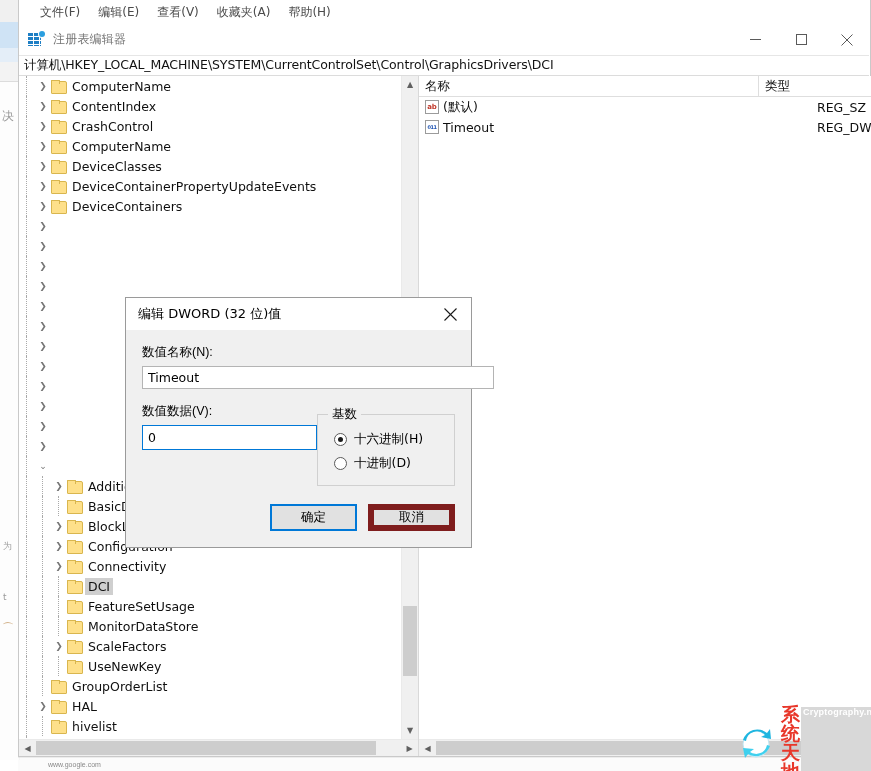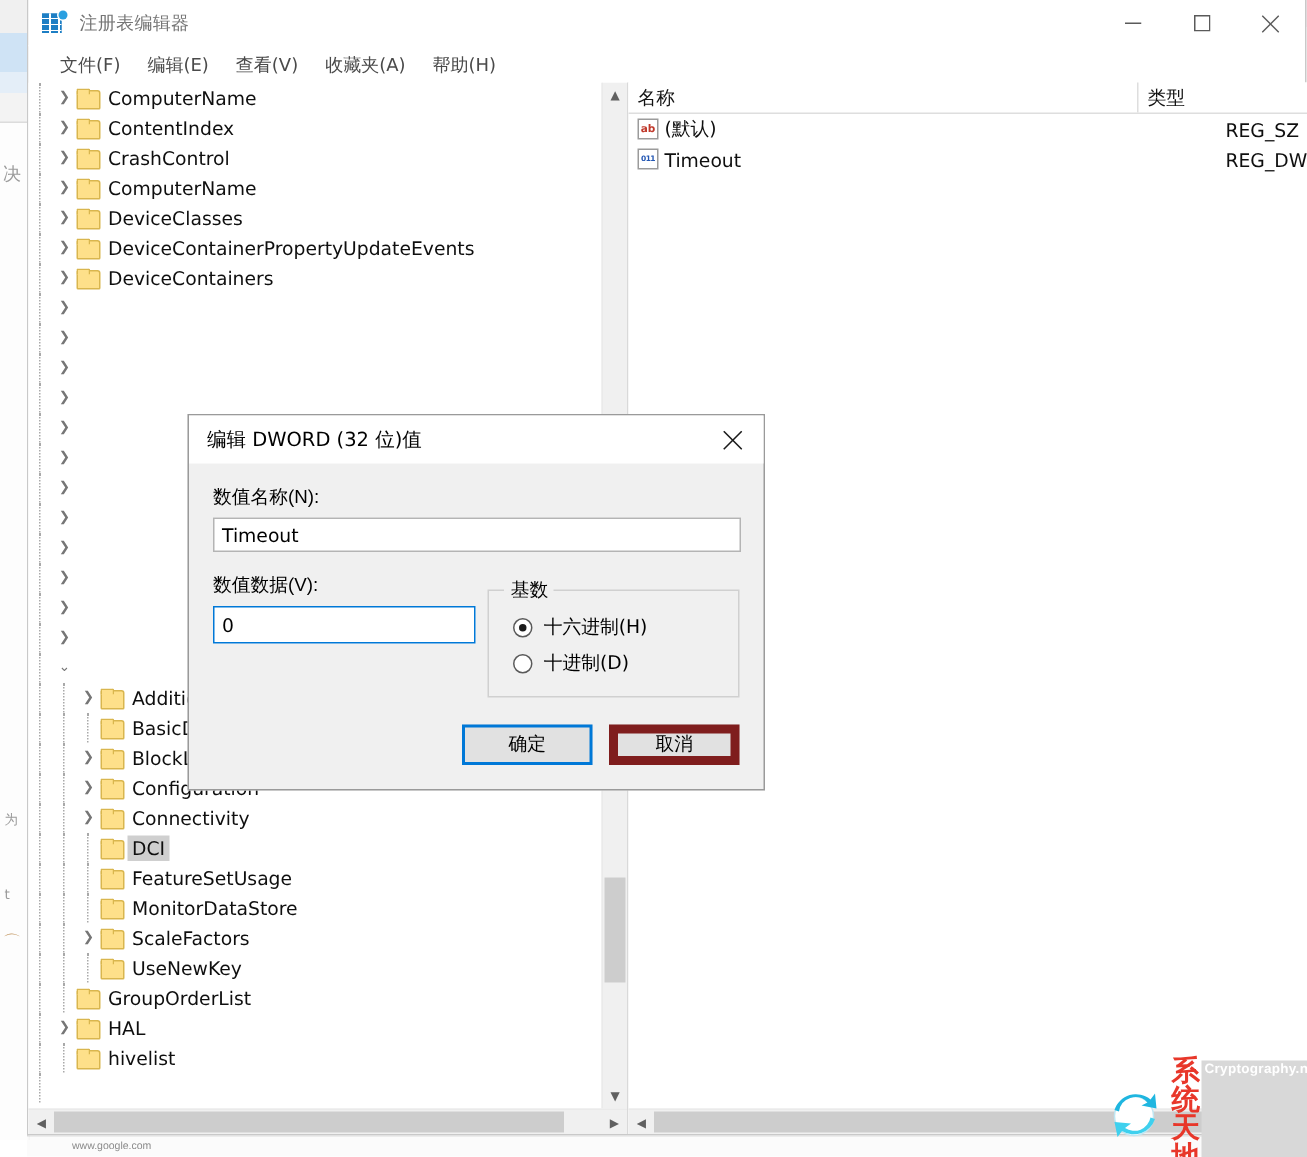--- a/index.html
+++ b/index.html
@@ -249,21 +249,21 @@
     width: 17px; display: flex; align-items: center; justify-content: center;
     color: #606060; font-size: 8px; font-family: "DejaVu Sans", sans-serif;
   }
   #values-hscroll .hthumb {
     position: absolute; left: 17px; top: 1px; bottom: 1px; width: 390px;
     background: #cdcdcd;
   }
 
   
   #edit-dialog {
-    position: absolute; left: 106px; top: 221px; width: 385px; height: 251px;
+    position: absolute; left: 106px; top: 221px; width: 347px; height: 251px;
     background: #f0f0f0; border: 1px solid #9a9a9a;
     box-shadow: 0 0 0 0 rgba(0,0,0,0);
     z-index: 40;
   }
   #dlg-titlebar {
     height: 32px; background: #ffffff; display: flex; align-items: center;
     position: relative;
   }
   #dlg-title {
     margin-left: 12px; font-size: 13px; color: #000000;
@@ -358,20 +358,28 @@
   <div class="bg-glyph" style="left:3px; top:540px; font-size:9px;">为</div>
   <div class="bg-glyph" style="left:3px; top:592px; font-size:9px;">t</div>
   <div class="bg-glyph" style="left:2px; top:620px; color:#c8a070;">⌒</div>
 </div>
 
 <div id="bg-browser-strip"></div>
 <div id="bg-browser-url">www.google.com</div>
 <div id="bg-pink-edge"></div>
 
 <div id="regedit-window">
+
+  <div id="menubar">
+    <div class="menu-item">文件(F)</div>
+    <div class="menu-item">编辑(E)</div>
+    <div class="menu-item">查看(V)</div>
+    <div class="menu-item">收藏夹(A)</div>
+    <div class="menu-item">帮助(H)</div>
+  </div>
 
   <div id="titlebar">
     <div id="app-icon">
       <div class="grid"></div>
       <div class="gear"></div>
     </div>
     <div id="window-title">注册表编辑器</div>
     <div id="titlebar-controls">
       <div class="ctl-btn">
         <svg width="11" height="11" viewBox="0 0 11 11">
@@ -385,28 +393,23 @@
       </div>
       <div class="ctl-btn">
         <svg width="12" height="12" viewBox="0 0 12 12">
             <line x1="0.5" y1="0.5" x2="11.5" y2="11.5" stroke="#5a5a5a" stroke-width="1"></line>
             <line x1="11.5" y1="0.5" x2="0.5" y2="11.5" stroke="#5a5a5a" stroke-width="1"></line>
           </svg>
       </div>
     </div>
   </div>
 
-  <div id="menubar">
-    <div class="menu-item">文件(F)</div>
-    <div class="menu-item">编辑(E)</div>
-    <div class="menu-item">查看(V)</div>
-    <div class="menu-item">收藏夹(A)</div>
-    <div class="menu-item">帮助(H)</div>
+  <div id="addressbar">
+    <div id="address-text">计算机\HKEY_LOCAL_MACHINE\SYSTEM\CurrentControlSet\Control\GraphicsDrivers\DCI</div>
   </div>
-
 
   <div id="content">
 
     <div id="tree-pane">
       <div id="tree-scroll">
         <div id="tree-list">
             <div class="tree-row">
               <span class="dots"></span>
               <span class="chev">❯</span>
               <span class="folder"></span>

